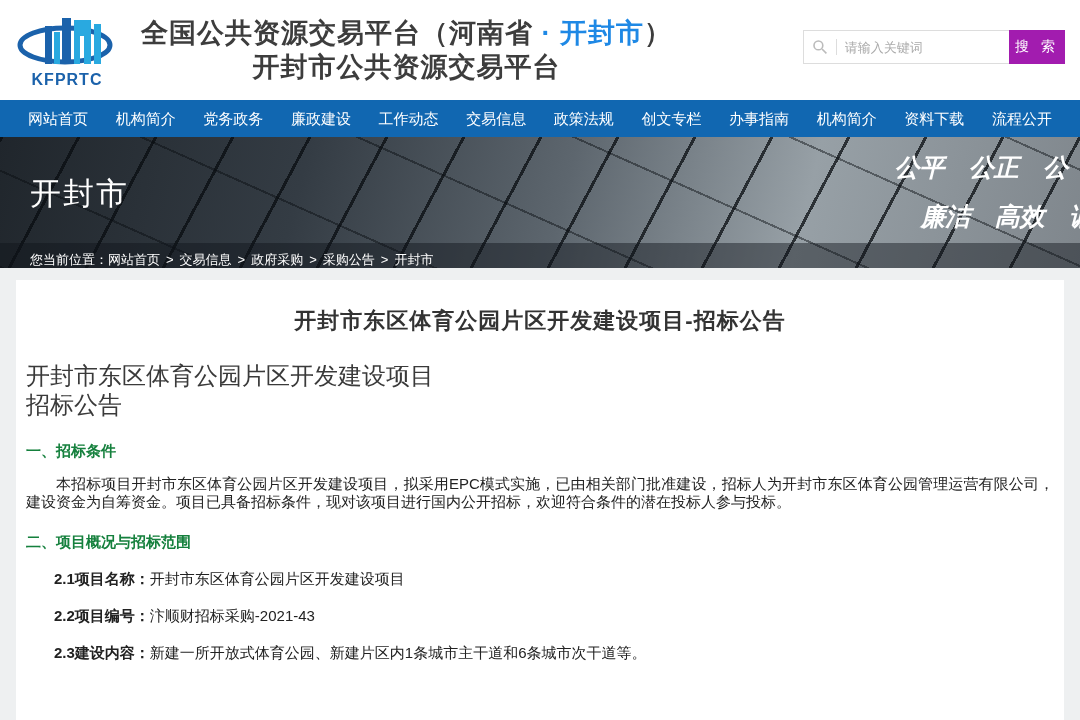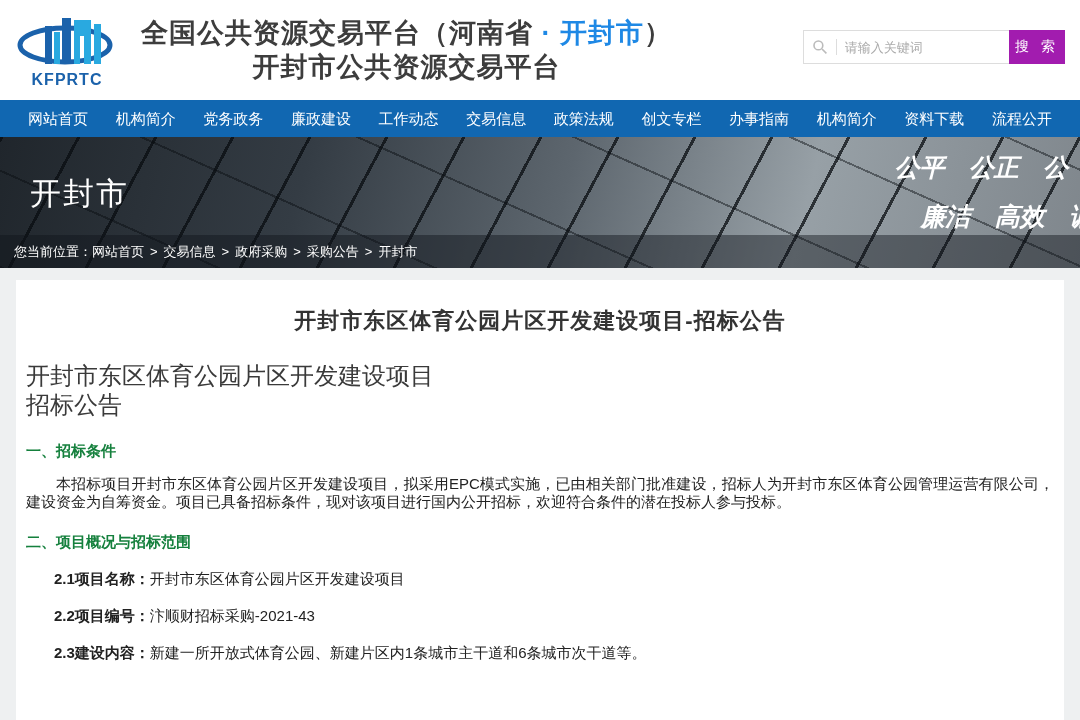--- a/index.html
+++ b/index.html
@@ -75,24 +75,24 @@
   .banner-slogan {
     position: absolute; right: -14px; top: 14px;
     color: #ffffff; text-align: left;
     font-family: "Liberation Serif", "DejaVu Serif", serif;
     font-style: italic; font-weight: bold;
     white-space: nowrap;
   }
   .banner-slogan .s1 { font-size: 25px; word-spacing: 18px; }
   .banner-slogan .s2 { font-size: 25px; word-spacing: 18px; margin-top: 16px; margin-left: 26px; }
   .crumb-bar {
-    position: absolute; left: 0; right: 0; bottom: 0; height: 33px;
+    position: absolute; left: 0; right: 0; bottom: 0; height: 25px;
     background: rgba(15, 20, 26, 0.45);
     color: #ffffff; font-size: 13px; line-height: 33px;
-    padding-left: 14px; white-space: nowrap;
+    padding-left: 30px; white-space: nowrap;
   }
   .crumb-bar a { color: #ffffff; text-decoration: none; }
   .crumb-bar .sep { margin: 0 6px; }
 
   
   .content { background: #eef0f1; height: 520px; padding: 12px 16px 0; }
   .card { background: #ffffff; height: 100%; padding: 26px 10px 0; }
   .article-title {
     text-align: center; font-size: 22px; font-weight: bold;
     color: #333; letter-spacing: 1px;

